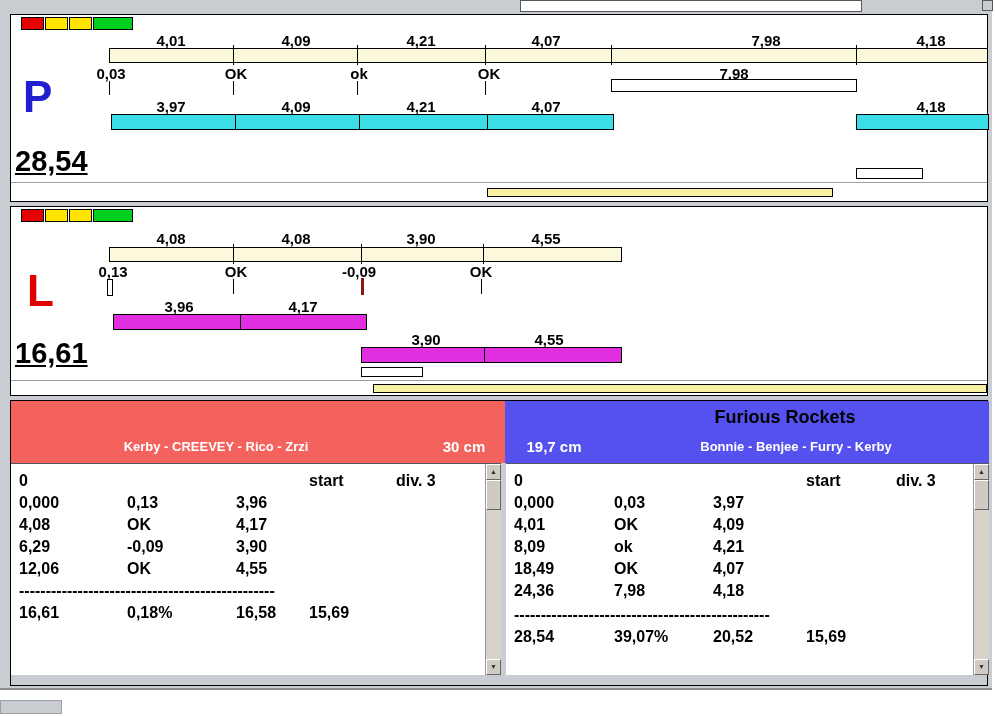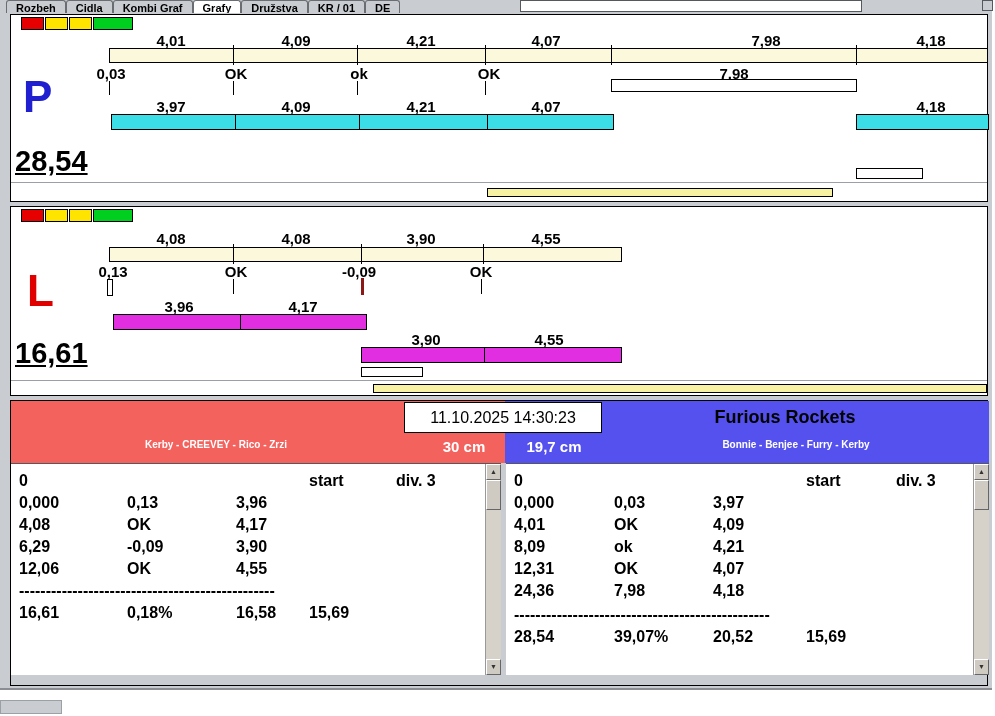--- a/index.html
+++ b/index.html
@@ -42,21 +42,21 @@
   .lane-letter { position:absolute; font-size:44px; line-height:1; font-weight:bold; }
   .lane-total  { position:absolute; font-size:29px; line-height:1; font-weight:bold; color:#000; text-decoration:underline; }
   .sepline { position:absolute; left:0; width:100%; border-top:1px solid #9aa0a6; }
 
   
   .bottom { position:absolute; left:10px; top:400px; width:978px; height:286px; background:#c9cdd1; border:1px solid #000; }
   .hdr { position:absolute; top:0; height:62px; }
   #hdrL { left:0; width:494px; background:#f4625e; }
   #hdrR { left:494px; width:484px; background:#5551ee; }
   .team-name { position:absolute; font-size:18px; font-weight:bold; color:#000; text-align:center; white-space:nowrap; }
-  .team-members { position:absolute; font-size:10px; font-weight:bold; color:#fff; text-align:center; white-space:nowrap; }
+  .team-members { position:absolute; font-size:13px; font-weight:bold; color:#fff; text-align:center; white-space:nowrap; }
   .height-badge { position:absolute; font-size:15px; font-weight:bold; color:#fff; text-align:center; white-space:nowrap; }
   .clock { position:absolute; left:393px; top:1px; width:198px; height:31px; background:#fff; border:1px solid #000;
            font-size:16px; line-height:29px; text-align:center; color:#000; }
 
   .table { position:absolute; top:62px; height:212px; background:#ffffff; border-top:1px solid #55595d; }
   #tableL { left:0; width:490px; }
   #tableR { left:495px; width:483px; }
   .tgap { position:absolute; left:490px; top:62px; width:5px; height:212px; background:#c9cdd1; }
   .trow { position:absolute; left:0; width:100%; height:20px; font-size:16px; font-weight:bold; white-space:nowrap; color:#000; }
   .tc { position:absolute; }
@@ -71,29 +71,20 @@
   .sthumb { position:absolute; left:0; top:16px; width:15px; height:30px; background:#cfcbc3; border:1px solid; border-color:#fff #666 #666 #fff; }
 
   .frag { position:absolute; top:700px; left:0; width:62px; height:14px; background:#c9cdd1; border:1px solid #9aa0a6; }
 </style>
 </head>
 <body>
 
 <div class="stage">
   <div class="window">
 
-    <div class="tabbar">
-      <div class="tab">Rozbeh</div>
-      <div class="tab">Cidla</div>
-      <div class="tab">Kombi Graf</div>
-      <div class="tab selected">Grafy</div>
-      <div class="tab">Družstva</div>
-      <div class="tab">KR / 01</div>
-      <div class="tab">DE</div>
-    </div>
     <div class="topstrip"></div>
     <div class="corner-box"></div>
 
     <div class="panel" id="panelP">
       <div class="lights">
         <div class="light red"></div>
         <div class="light yellow"></div>
         <div class="light yellow"></div>
         <div class="light green"></div>
       </div>
@@ -199,21 +190,20 @@
       <div class="hdr" id="hdrL"></div>
       <div class="hdr" id="hdrR"></div>
 
       <div class="team-members" style="left:0;top:38px;width:410px">Kerby - CREEVEY - Rico - Zrzi</div>
       <div class="height-badge" style="left:412px;top:37px;width:82px">30 cm</div>
 
       <div class="team-name" style="left:592px;top:6px;width:364px">Furious Rockets</div>
       <div class="team-members" style="left:592px;top:38px;width:386px">Bonnie - Benjee - Furry - Kerby</div>
       <div class="height-badge" style="left:498px;top:37px;width:90px">19,7 cm</div>
 
-      <div class="clock">11.10.2025 14:30:23</div>
 
       <div class="table" id="tableL">
         <div class="trow" style="top:8px">
           <span class="tc c0">0</span>
           <span class="tc c3">start</span>
           <span class="tc c4">div. 3</span>
         </div>
         <div class="trow" style="top:30px">
           <span class="tc c0">0,000</span>
           <span class="tc c1">0,13</span>
@@ -267,21 +257,21 @@
           <span class="tc c0">4,01</span>
           <span class="tc c1">OK</span>
           <span class="tc c2">4,09</span>
         </div>
         <div class="trow" style="top:74px">
           <span class="tc c0">8,09</span>
           <span class="tc c1">ok</span>
           <span class="tc c2">4,21</span>
         </div>
         <div class="trow" style="top:96px">
-          <span class="tc c0">12,31</span>
+          <span class="tc c0">18,49</span>
           <span class="tc c1">OK</span>
           <span class="tc c2">4,07</span>
         </div>
         <div class="trow" style="top:118px">
           <span class="tc c0">24,36</span>
           <span class="tc c1">7,98</span>
           <span class="tc c2">4,18</span>
         </div>
         <div class="trow" style="top:142px">
           <span class="tc c0">------------------------------------------------</span>

